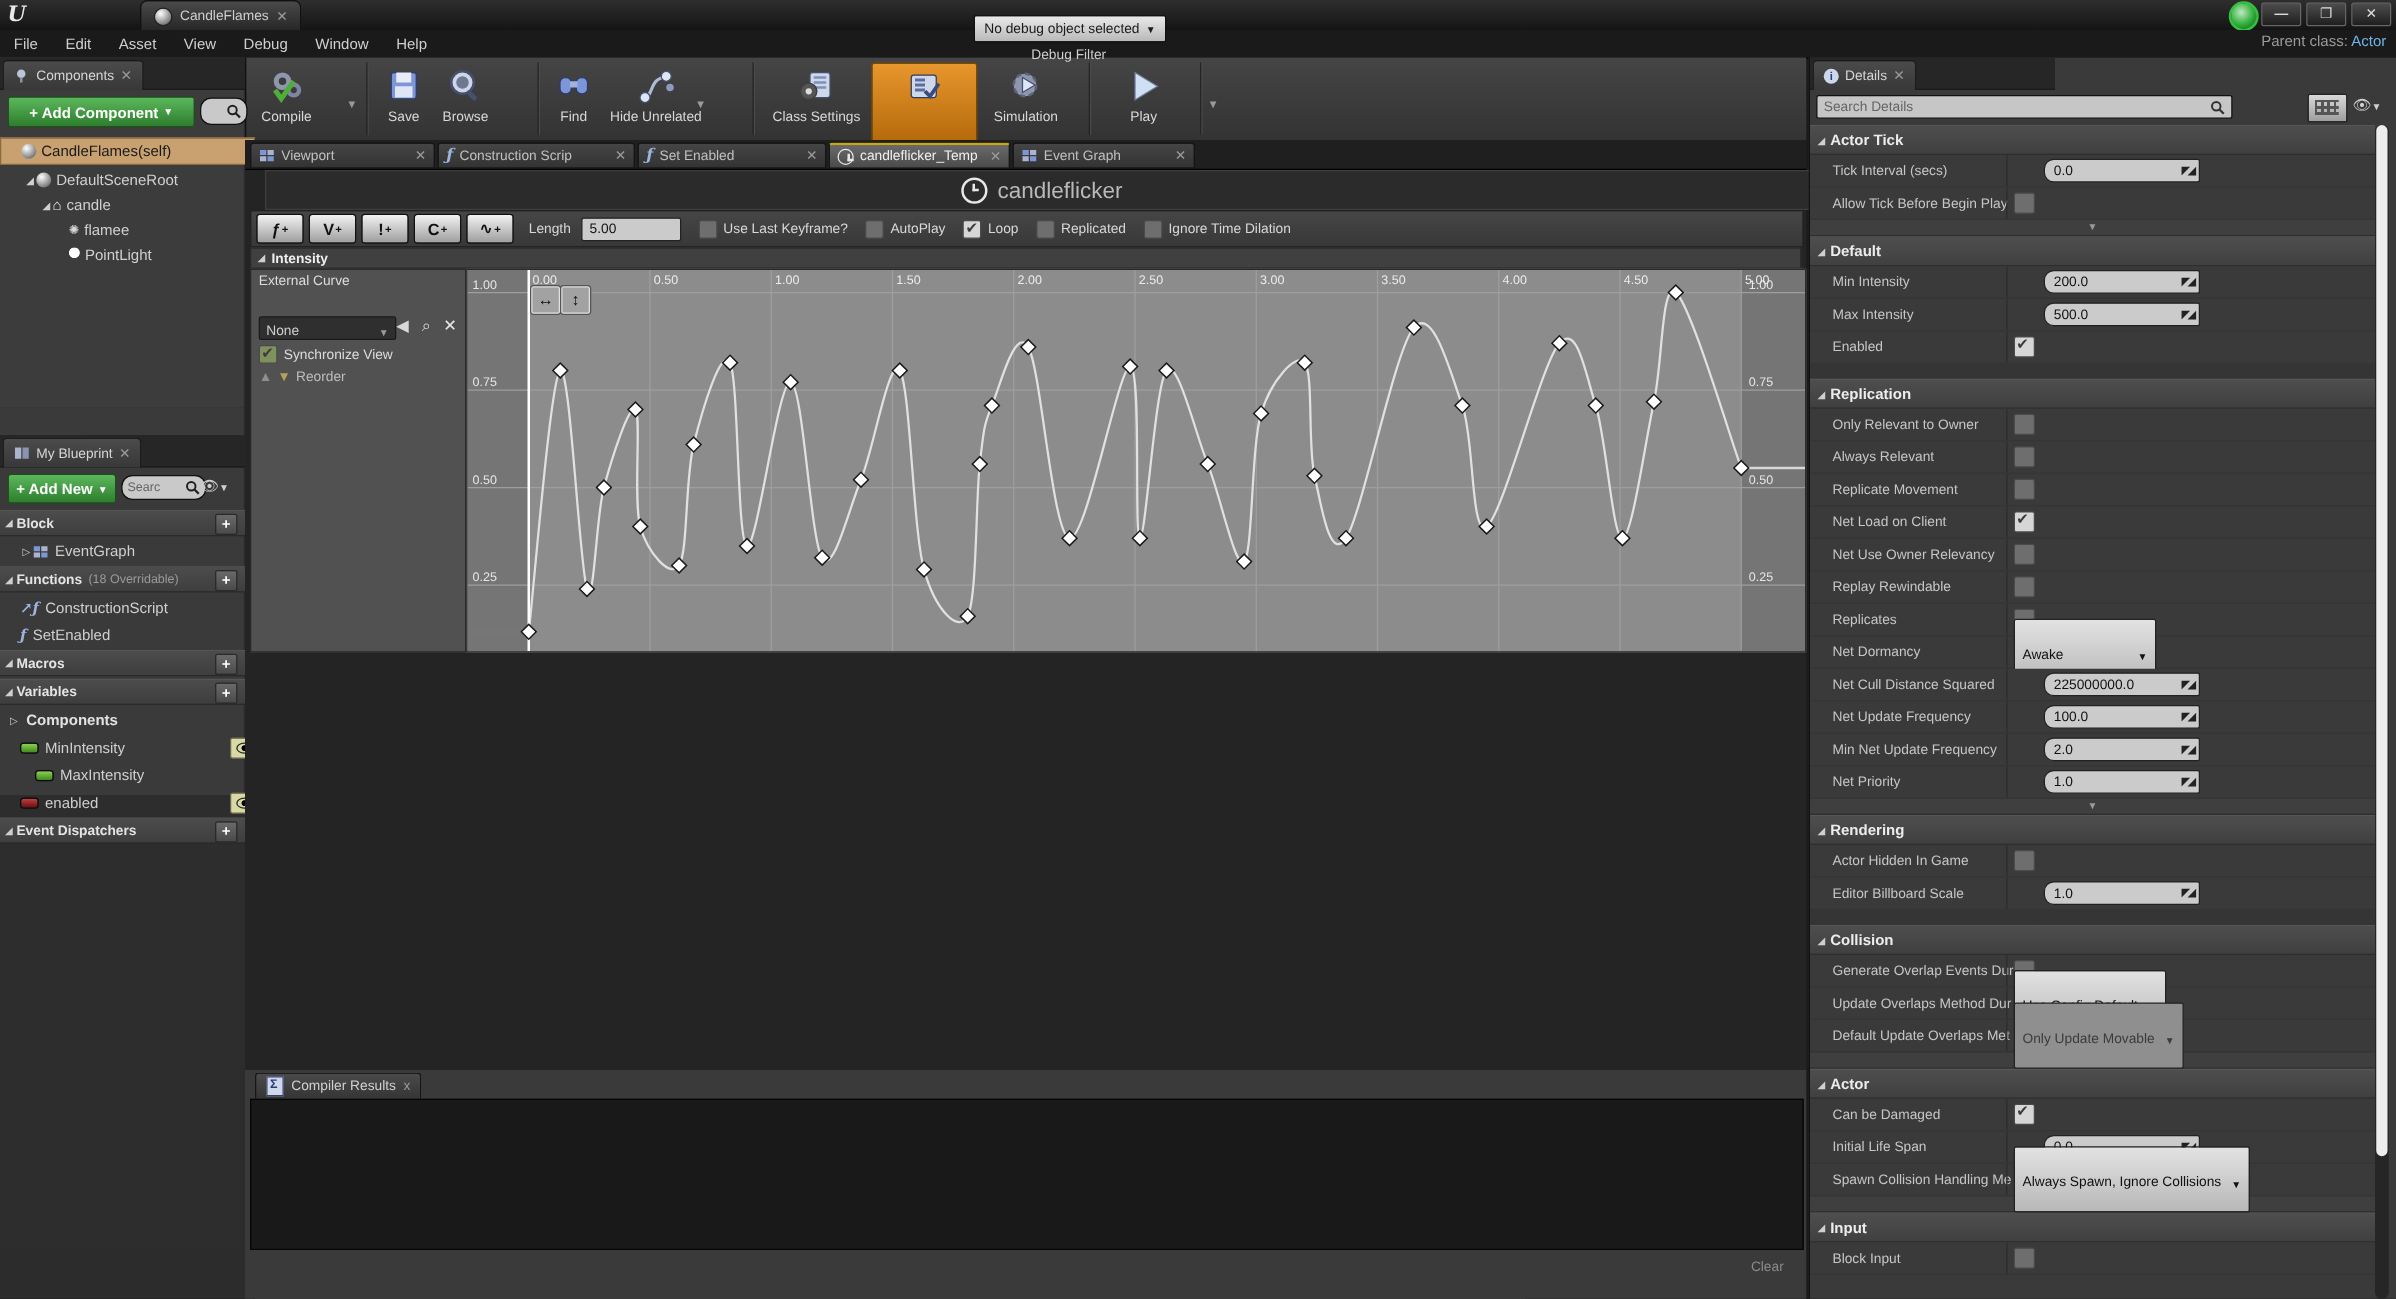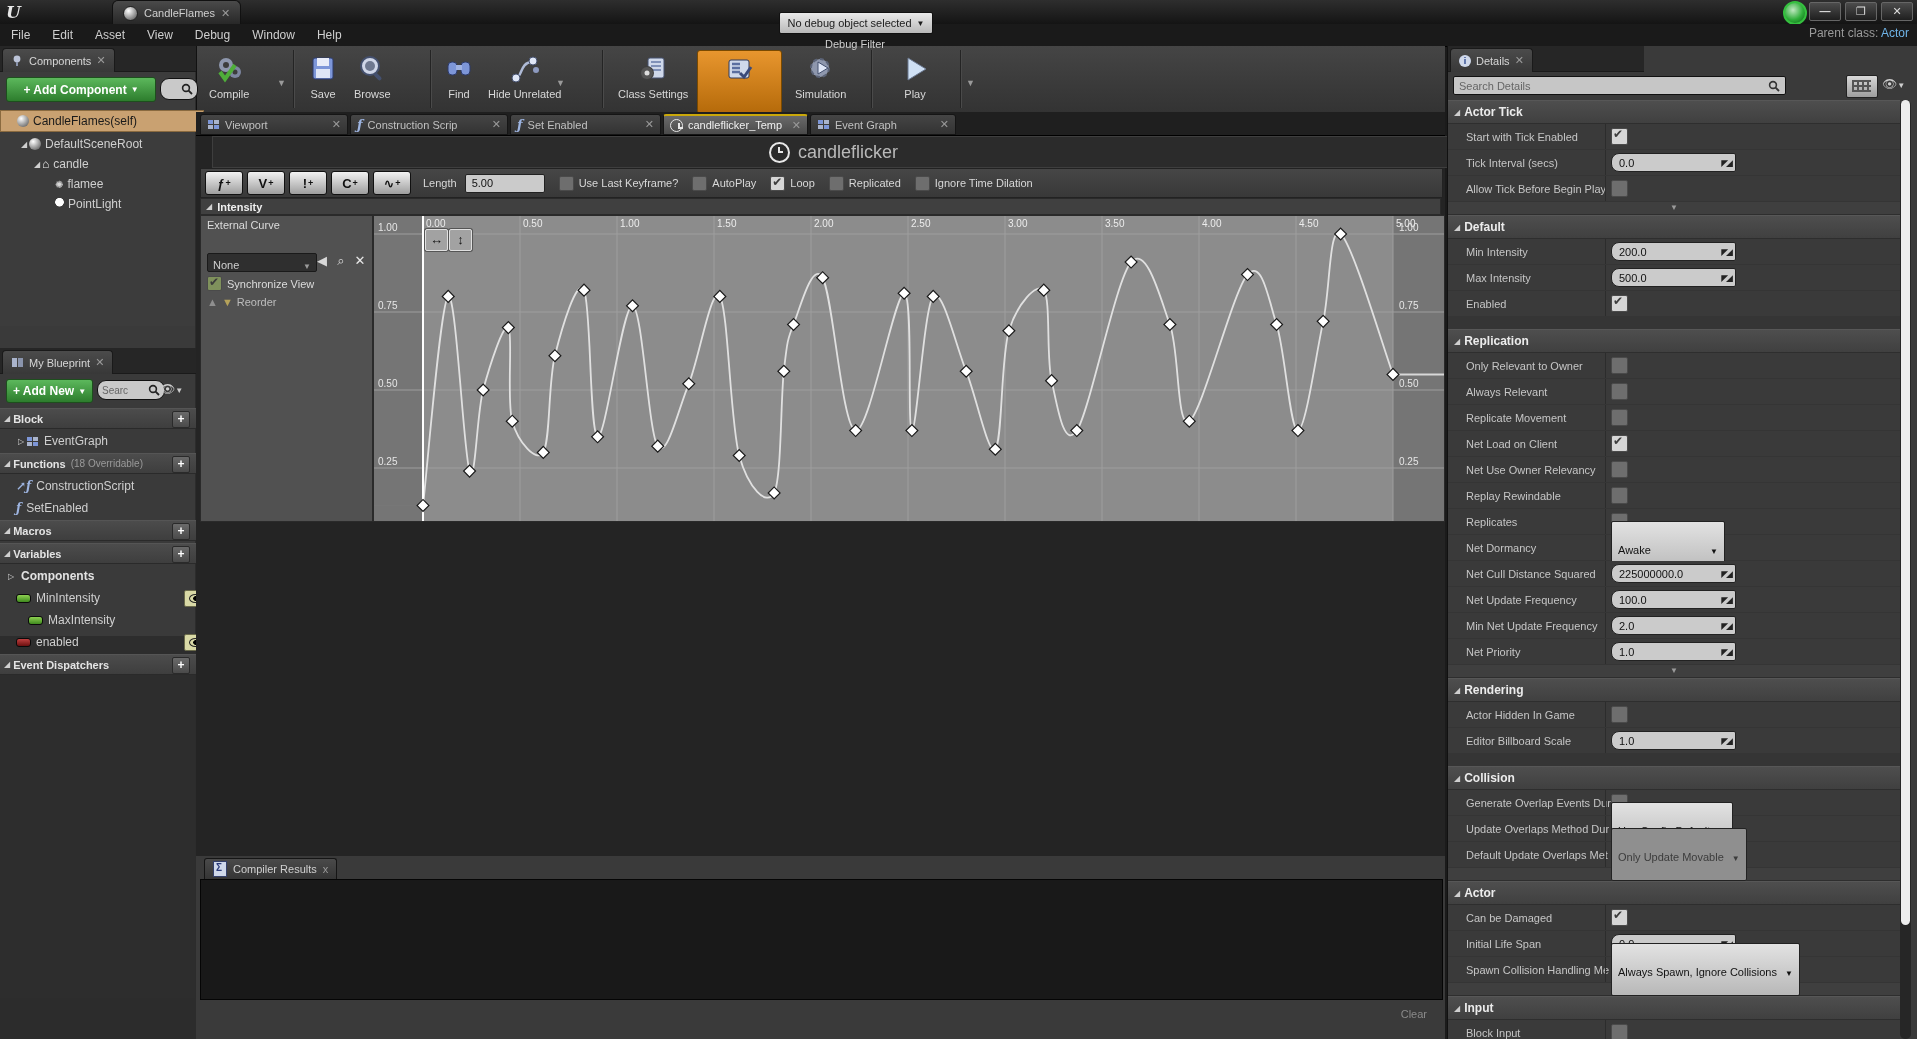--- a/index.html
+++ b/index.html
@@ -85,21 +85,21 @@
   #grid-btn{position:absolute;left:398px;top:29px;width:30px;height:21px;background:linear-gradient(#d8d8d8,#9e9e9e);border:1px solid #222;border-radius:2px;}
   #grid-btn:before{content:"";position:absolute;left:5px;top:4px;width:19px;height:12px;background:
      repeating-linear-gradient(90deg,#555 0 2px,transparent 2px 5px),repeating-linear-gradient(#555 0 2px,transparent 2px 5px);}
   #eye-dd{position:absolute;left:434px;top:31px;color:#cfcfcf;font-size:12px;}
   #details-body{position:absolute;left:0;top:54px;width:452px;}
   .d-section-h{height:22px;background:linear-gradient(#4e4e4e,#404040);border-top:1px solid #575757;border-bottom:1px solid #2e2e2e;display:flex;align-items:center;font-weight:bold;color:#ececec;font-size:12px;padding-left:6px;}
   .d-row{height:25px;display:flex;align-items:center;position:relative;background:#3a3a3a;border-bottom:1px solid #353535;}
   .d-label{width:150px;padding-left:18px;color:#c6c6c6;white-space:nowrap;overflow:hidden;}
   .d-value{position:absolute;left:163px;display:flex;align-items:center;}
   .d-divider{position:absolute;left:157px;top:0;bottom:0;width:1px;background:#2c2c2c;}
-  .d-input{width:112px;height:17px;background:#cbcbcb;border:1px solid #222;border-radius:8px 2px 2px 8px;color:#111;display:flex;align-items:center;justify-content:space-between;padding:0 4px 0 7px;font-size:11px;}
+  .d-input{width:112px;height:17px;background:#cbcbcb;border:1px solid #222;border-radius:8px 2px 2px 8px;color:#111;display:flex;align-items:center;justify-content:space-between;padding:0 4px 0 7px;font-size:11px;margin-left:24px;}
   .reset-ico{color:#222;font-size:9px;letter-spacing:-2px;}
   .d-dd{height:17px;background:linear-gradient(#e2e2e2,#b8b8b8);border:1px solid #222;border-radius:2px;color:#111;display:flex;align-items:flex-end;justify-content:space-between;padding:17px 6px;font-size:11px;min-width:100px;}
   .d-dd.disabled{background:#8f8f8f;color:#3c3c3c;}
   .d-sep{height:12px;background:#3f3f3f;border-bottom:1px solid #2e2e2e;text-align:center;color:#9a9a9a;font-size:8px;line-height:12px;}
   .d-gap{height:12px;background:#353535;}
   #d-scroll{position:absolute;left:1900px;top:100px;width:11px;height:939px;background:#262626;border-radius:5px;}
   #d-thumb{position:absolute;left:1px;top:0;width:9px;height:825px;background:#ededed;border-radius:5px;}
 
   svg text{font-family:"Liberation Sans","DejaVu Sans",sans-serif;}
 </style>
@@ -604,27 +604,20 @@
         <circle cx="5" cy="5" r="3.4" fill="none" stroke="#333" stroke-width="1.6"></circle>
         <line x1="7.6" y1="7.6" x2="11" y2="11" stroke="#333" stroke-width="1.8"></line>
       </svg>
   </div>
   <div id="grid-btn"></div>
   <div id="eye-dd">👁<span style="font-size:8px">▼</span></div>
   <div id="details-body">
       <div class="d-section-h"><span style="font-size:8px;margin-right:4px;color:#cfcfcf">◢</span>Actor Tick</div>
       <div class="d-row">
         <div class="d-divider"></div>
-        <div class="d-label">Start with Tick Enabled</div>
-        <div class="d-value">
-          <span class="cb checked" style="width: 15px; height: 15px;"></span>
-        </div>
-      </div>
-      <div class="d-row">
-        <div class="d-divider"></div>
         <div class="d-label">Tick Interval (secs)</div>
         <div class="d-value">
           <div class="d-input">
             <span>0.0</span>
             <span class="reset-ico">◤◢</span>
           </div>
         </div>
       </div>
       <div class="d-row">
         <div class="d-divider"></div>

